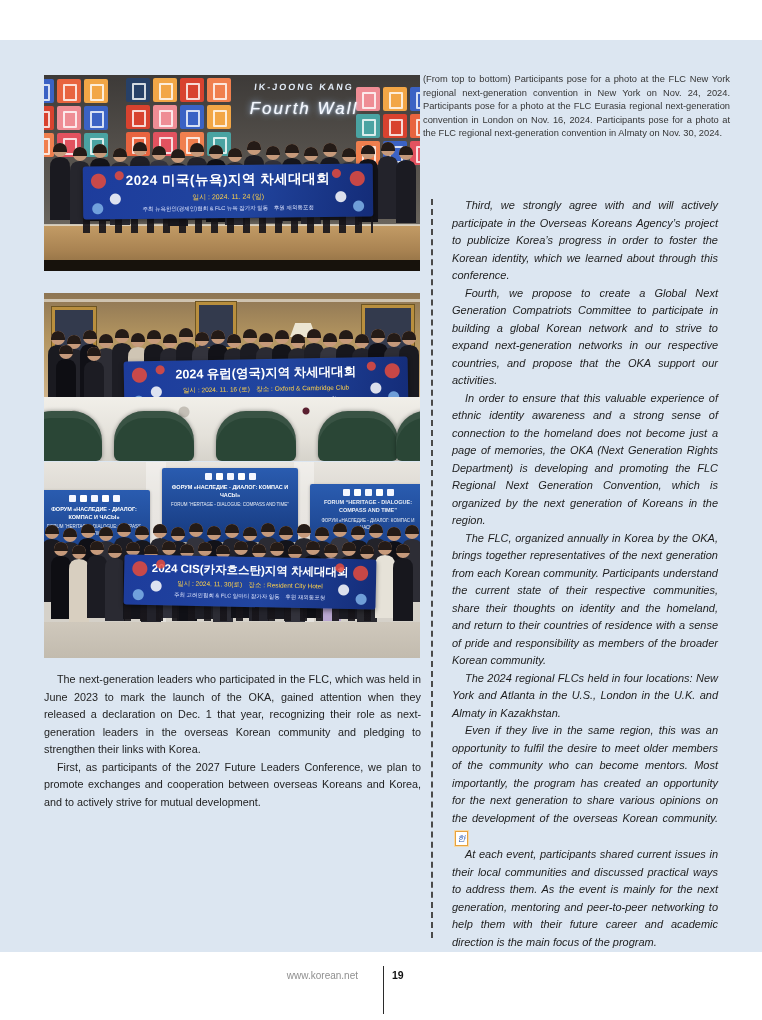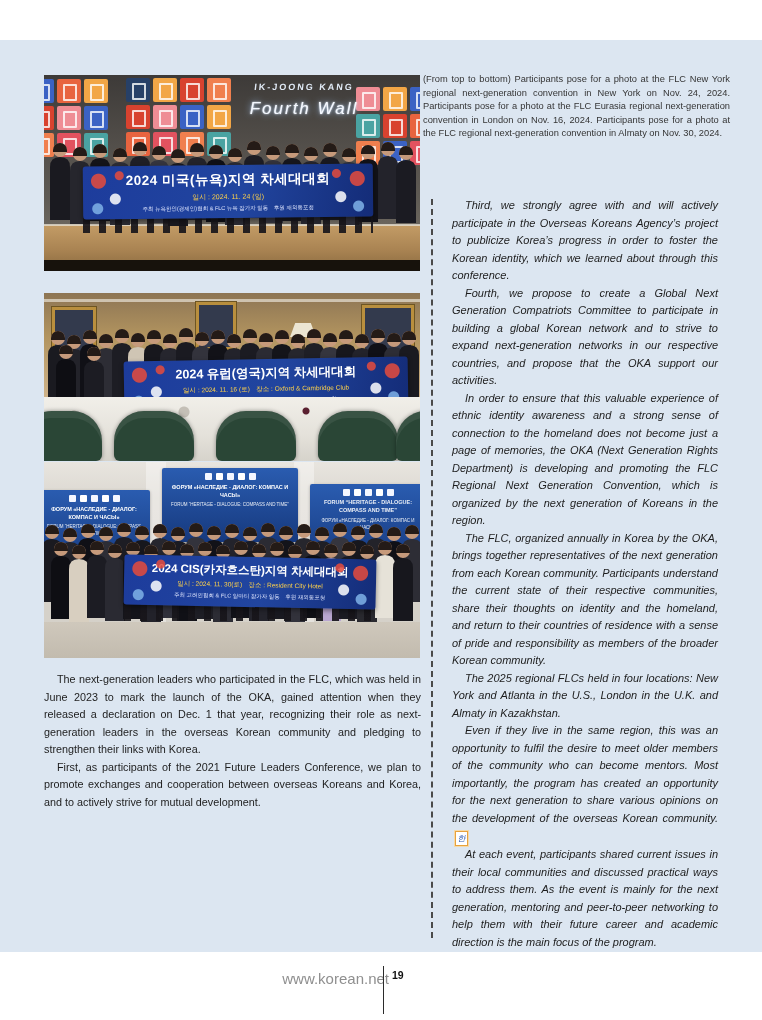--- a/index.html
+++ b/index.html
@@ -100,21 +100,21 @@
       color:#1d1d1d;text-align:justify;font-style:italic;}
   .left-article p,.right-article p{margin:0;text-indent:13px;}
   .col-divider{position:absolute;left:431px;top:199px;height:739px;border-left:2px dashed #4a4a4a;}
 
   .endmark{display:inline-block;width:11px;height:13px;background:#fff;border:1px solid #e8a23c;
       color:#2a58b0;font-size:8px;line-height:13px;text-align:center;vertical-align:-2px;
       text-indent:0;margin-left:3px;box-shadow:0 0 0 1px #f5d9a8;}
 
   
   .footer{position:absolute;left:0;top:966px;width:762px;height:50px;}
-  .footer .site{position:absolute;right:373px;top:4px;font-size:15px;color:#8f8f8f;}
+  .footer .site{position:absolute;right:404px;top:4px;font-size:10px;color:#8f8f8f;}
   .footer .bar{position:absolute;left:383px;top:0;width:1px;height:48px;background:#2b2b2b;}
   .footer .num{position:absolute;left:392px;top:3px;font-size:10.5px;font-weight:bold;color:#111;}
 </style>
 </head>
 <body>
 
 <div class="page">
   <div class="blue-bg"></div>
 
   <svg width="0" height="0" style="position:absolute">
@@ -335,29 +335,29 @@
       <div class="bo">주최 고려인협회 &amp; FLC 알마티 참가자 일동 후원 재외동포청</div>
     </div>
   </div>
 
   <div class="caption">(From top to bottom) Participants pose for a photo at the FLC New York regional next-generation convention in New York on Nov. 24, 2024. Participants pose for a photo at the FLC Eurasia regional next-generation convention in London on Nov. 16, 2024. Participants pose for a photo at the FLC regional next-generation convention in Almaty on Nov. 30, 2024.</div>
 
   <div class="col-divider"></div>
 
   <div class="left-article">
     <p>The next-generation leaders who participated in the FLC, which was held in June 2023 to mark the launch of the OKA, gained attention when they released a declaration on Dec. 1 that year, recognizing their role as next-generation leaders in the overseas Korean community and pledging to strengthen their links with Korea.</p>
-    <p>First, as participants of the 2021 Future Leaders Conference, we plan to promote exchanges and cooperation between overseas Koreans and Korea, and to actively strive for mutual development.</p>
+    <p>First, as participants of the 2027 Future Leaders Conference, we plan to promote exchanges and cooperation between overseas Koreans and Korea, and to actively strive for mutual development.</p>
   </div>
 
   <div class="right-article">
     <p>Third, we strongly agree with and will actively participate in the Overseas Koreans Agency’s project to publicize Korea’s progress in order to foster the Korean identity, which we learned about through this conference.</p>
     <p>Fourth, we propose to create a Global Next Generation Compatriots Committee to participate in building a global Korean network and to strive to expand next-generation networks in our respective countries, and propose that the OKA support our activities.</p>
     <p>In order to ensure that this valuable experience of ethnic identity awareness and a strong sense of connection to the homeland does not become just a page of memories, the OKA (Next Generation Rights Department) is developing and promoting the FLC Regional Next Generation Convention, which is organized by the next generation of Koreans in the region.</p>
     <p>The FLC, organized annually in Korea by the OKA, brings together representatives of the next generation from each Korean community. Participants understand the current state of their respective communities, share their thoughts on identity and the homeland, and return to their countries of residence with a sense of pride and responsibility as members of the broader Korean community.</p>
-    <p>The 2025 regional FLCs held in four locations: New York and Atlanta in the U.S., London in the U.K. and Almaty in Kazakhstan.</p>
+    <p>The 2024 regional FLCs held in four locations: New York and Atlanta in the U.S., London in the U.K. and Almaty in Kazakhstan.</p>
     <p><span>Even if they live in the same region, this was an opportunity to fulfil the desire to meet older members of the community who can become mentors. Most importantly, the program has created an opportunity for the next generation to share various opinions on the development of the overseas Korean community.</span><span class="endmark"><span>한</span></span></p>
     <p>At each event, participants shared current issues in their local communities and discussed practical ways to address them. As the event is mainly for the next generation, mentoring and peer-to-peer networking to help them with their future career and academic direction is the main focus of the program.</p>
   </div>
 
   <div class="footer">
     <span class="site">www.korean.net</span>
     <span class="bar"></span>
     <span class="num">19</span>
   </div>
 </div>

